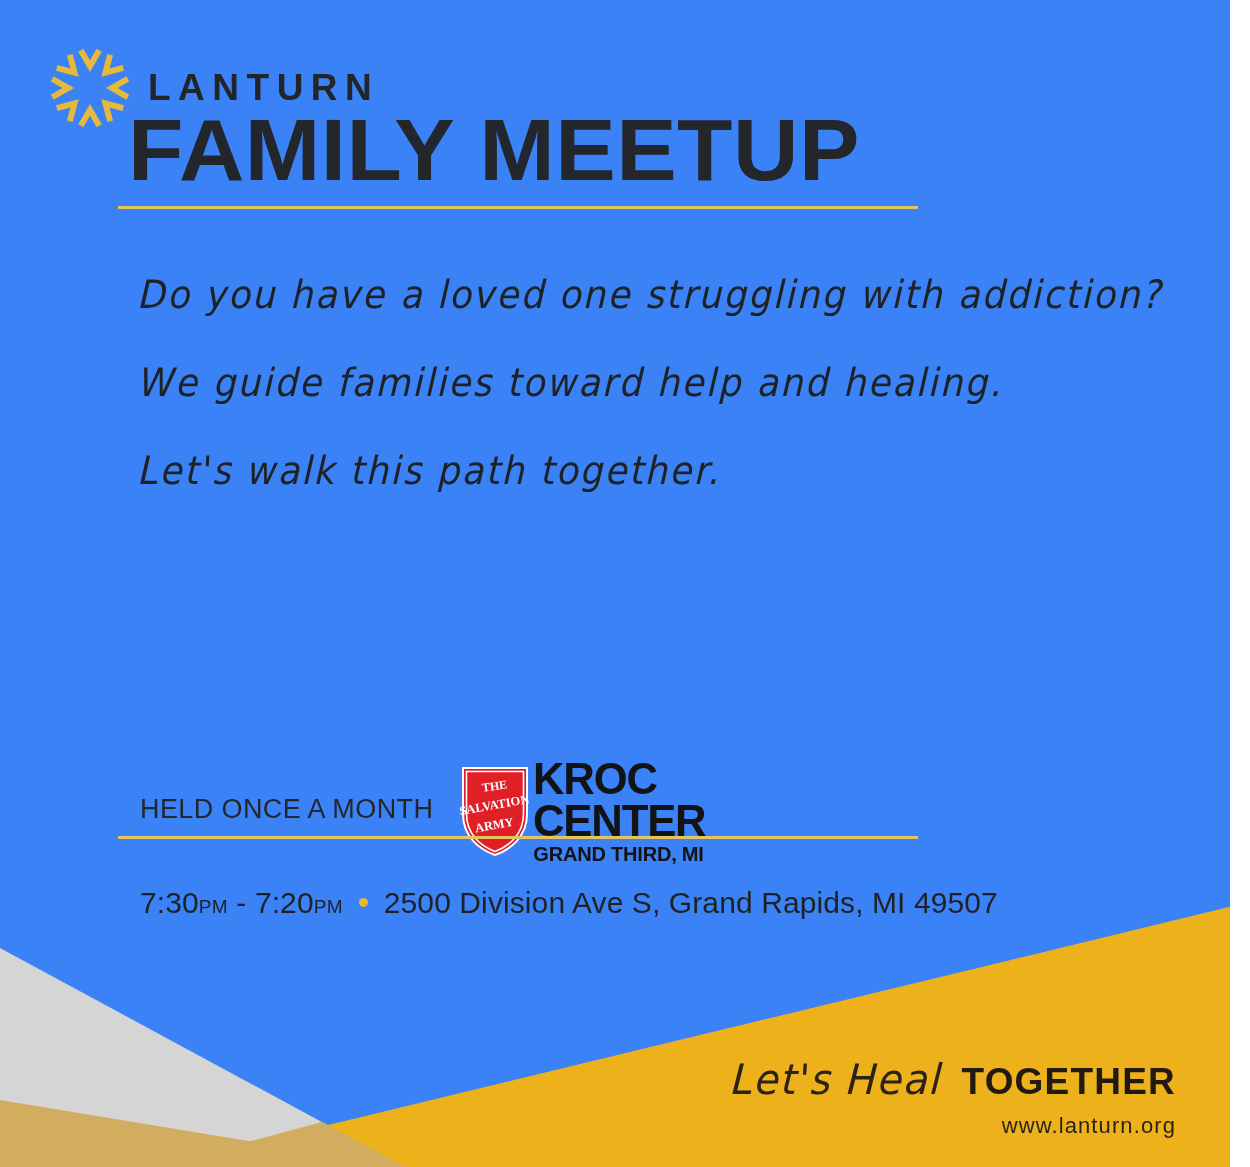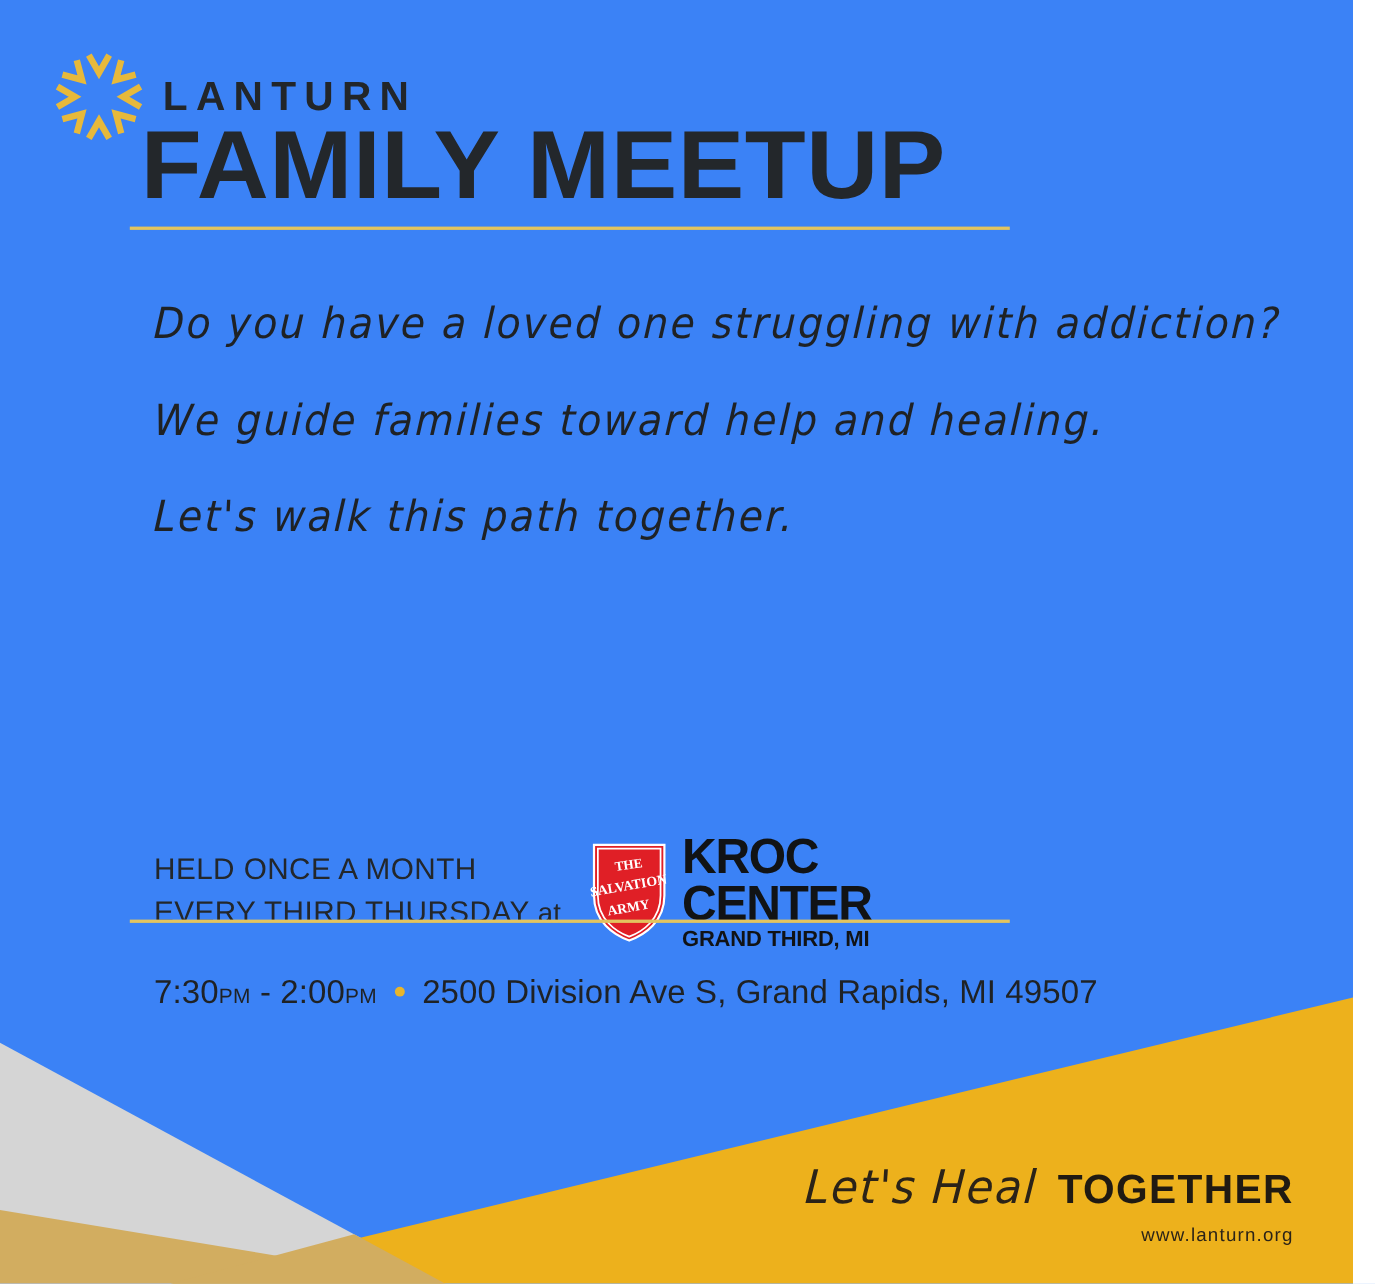--- a/index.html
+++ b/index.html
@@ -124,21 +124,20 @@
     align-items: center;
     margin-left: 24px;
     padding-bottom: 2px;
   }
   .shield {
     width: 76px;
     height: 98px;
     flex: 0 0 auto;
   }
   .kroc-text {
-    margin-left: 10px;
     line-height: 0.93;
   }
   .kroc-1, .kroc-2 {
     font-family: "Liberation Sans", sans-serif;
     font-weight: 700;
     font-size: 45px;
     letter-spacing: -1.2px;
     color: #111315;
     display: block;
     transform: scaleX(0.97);
@@ -208,21 +207,21 @@
   .tag-bold {
     font-family: "Liberation Sans", sans-serif;
     font-weight: 700;
     font-size: 37px;
     letter-spacing: 1.2px;
     color: #201a12;
     margin-left: 18px;
   }
   .tag-url {
     font-family: "Liberation Sans Narrow", "Liberation Sans", sans-serif;
-    font-size: 17px;
+    font-size: 22px;
     letter-spacing: 1.1px;
     color: #2b2318;
     margin-top: 9px;
   }
 </style>
 </head>
 <body>
 
 <div id="flyer">
 
@@ -276,23 +275,20 @@
 
   <div class="body-copy">
     <div class="body-line">Do you have a loved one struggling with addiction?</div>
     <div class="body-line">We guide families toward help and healing.</div>
     <div class="body-line">Let's walk this path together.</div>
   </div>
 
   <div class="venue">
     <div class="venue-lines">
       <div>HELD ONCE A MONTH</div>
-      <div>
-        <span>EVERY THIRD THURSDAY</span><span class="venue-at">&nbsp;</span><span class="venue-at">at</span>
-      </div>
     </div>
 
     <div class="kroc">
       <svg class="shield" viewBox="0 0 76 98">
         <path d="M6 6 H70 V52 C70 76 52 88 38 93 C24 88 6 76 6 52 Z" fill="#E01F26" stroke="#ffffff" stroke-width="2"></path>
         <path d="M9.5 9.5 H66.5 V52 C66.5 74 50 85 38 89.5 C26 85 9.5 74 9.5 52 Z" fill="none" stroke="#ffffff" stroke-width="1.6"></path>
         <text x="38" y="28" text-anchor="middle" font-family="Liberation Serif, serif" font-size="12" font-weight="700" fill="#ffffff" transform="rotate(-8 38 28)">THE</text>
         <text x="38" y="47" text-anchor="middle" font-family="Liberation Serif, serif" font-size="12.5" font-weight="700" fill="#ffffff" transform="rotate(-10 38 47)">SALVATION</text>
         <text x="38" y="67" text-anchor="middle" font-family="Liberation Serif, serif" font-size="12.5" font-weight="700" fill="#ffffff" transform="rotate(-10 38 67)">ARMY</text>
       </svg>
@@ -305,21 +301,21 @@
   </div>
 
   <div class="rule rule-mid"></div>
 
   <div class="timeline">
     <span>7:30</span>
       <span class="sc">PM</span>
     <span>&nbsp;</span>
       <span>-</span>
       <span>&nbsp;</span>
-    <span>2:00</span>
+    <span>7:20</span>
       <span class="sc">PM</span>
     <span class="bullet-dot"></span>
     <span class="addr">2500 Division Ave S, Grand Rapids, MI 49507</span>
   </div>
 
   <div class="tagline">
     <div class="tag-row">
       <span class="tag-hand">Let's Heal</span>
       <span class="tag-bold">TOGETHER</span>
     </div>

